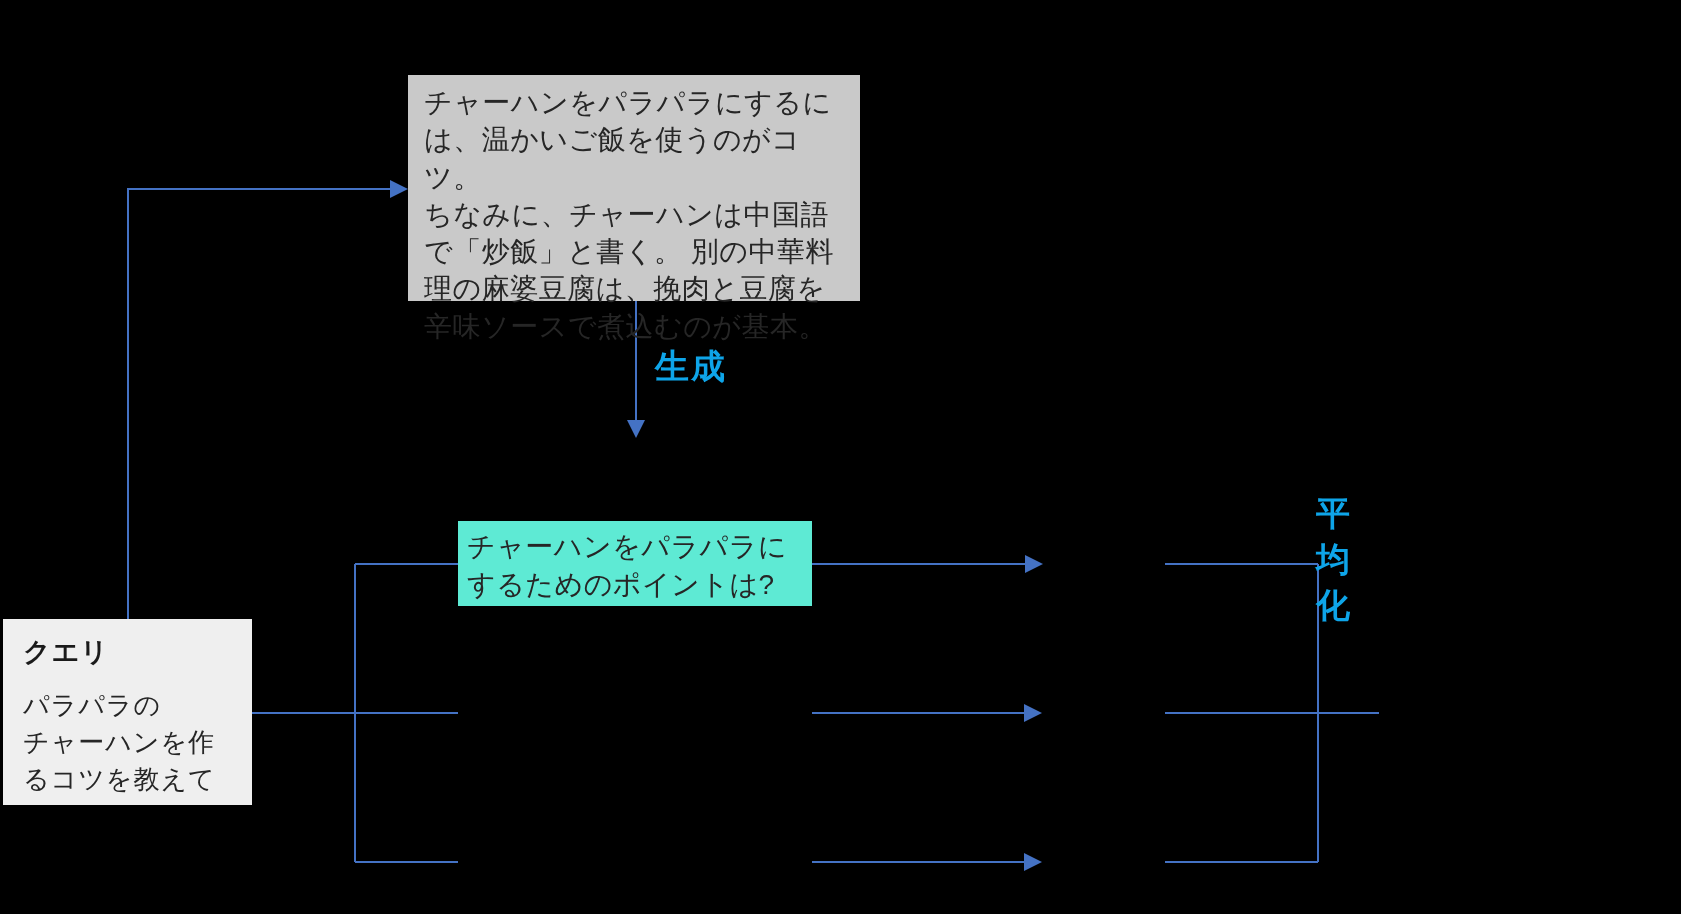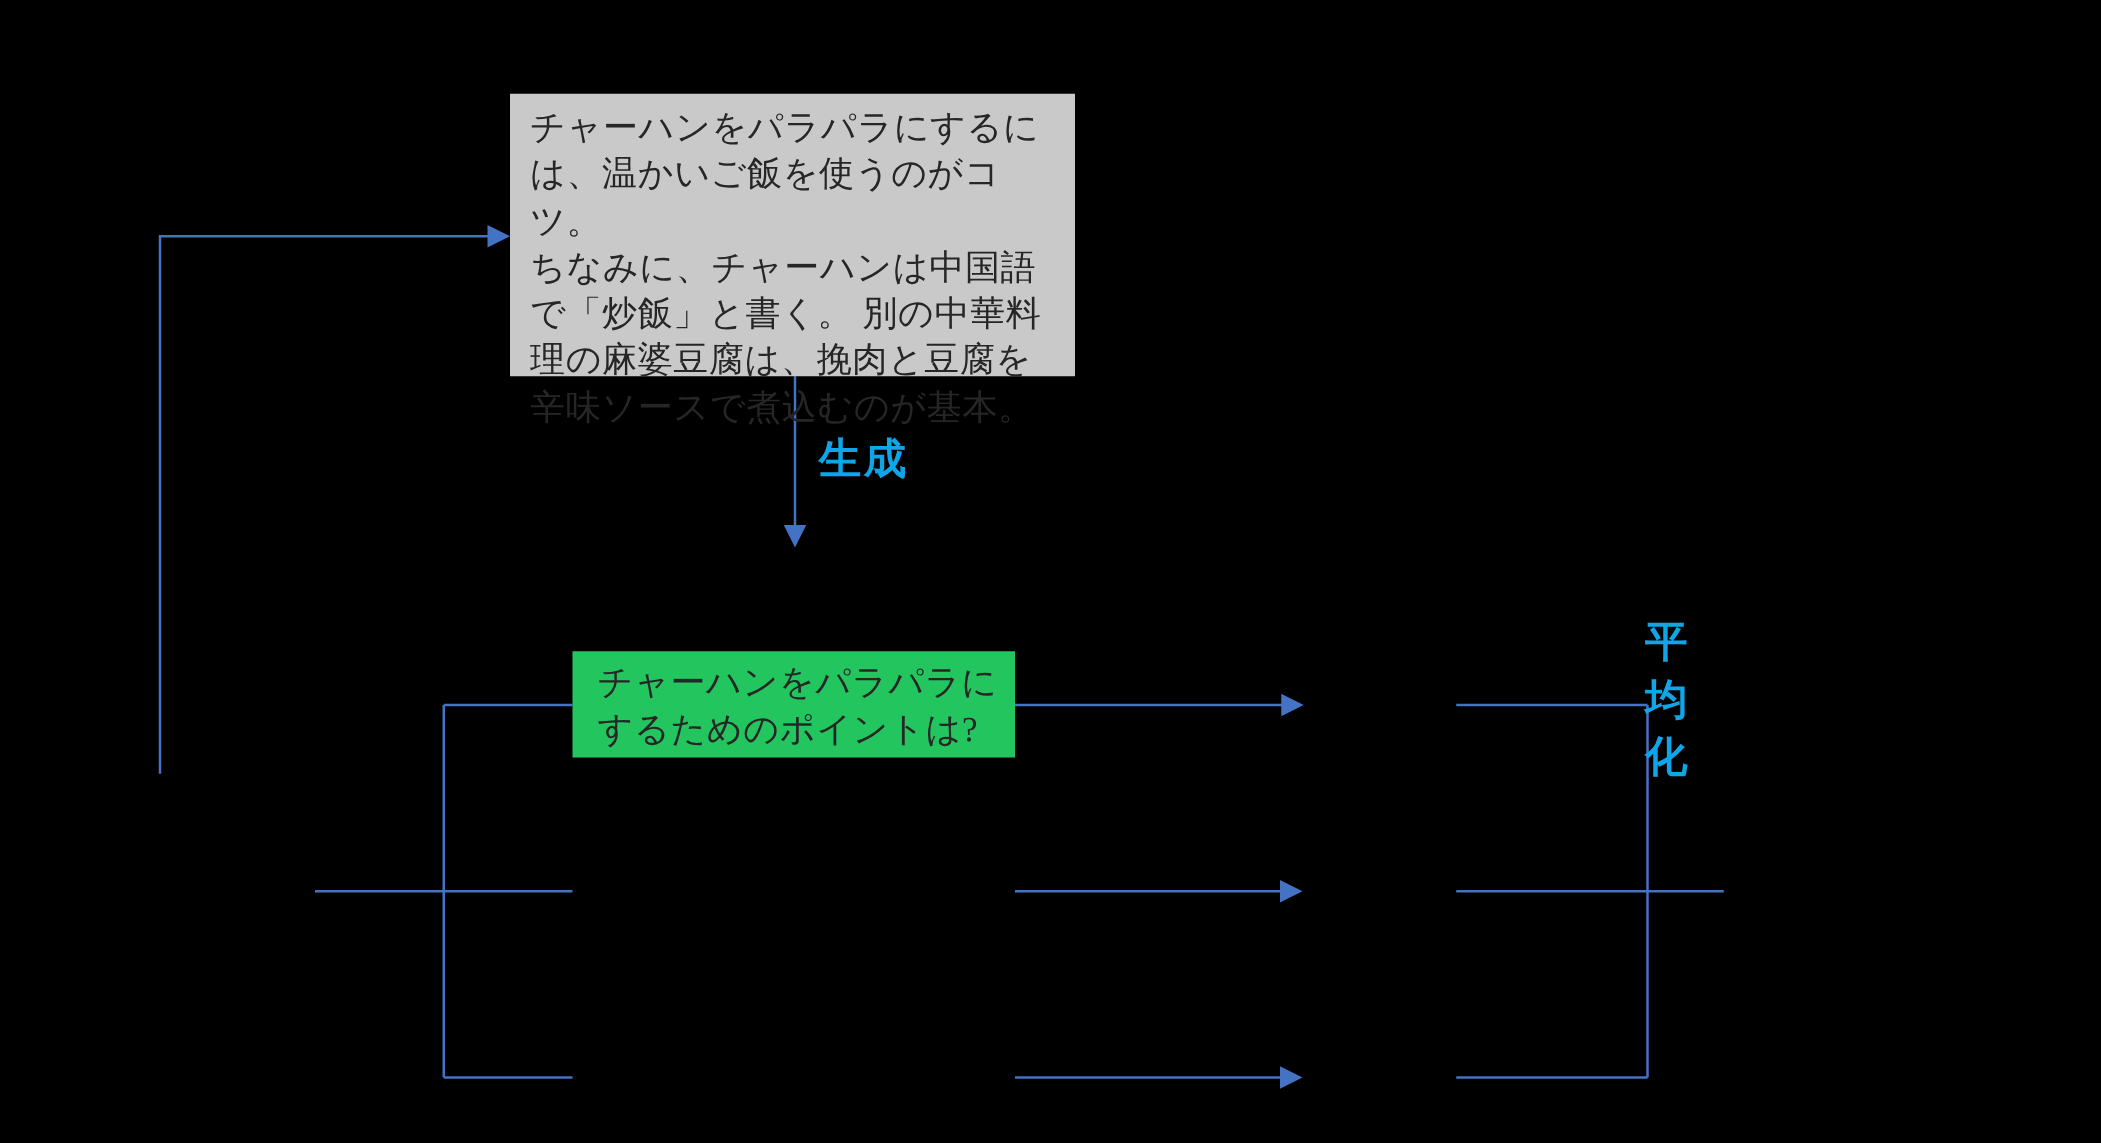--- a/index.html
+++ b/index.html
@@ -5,21 +5,21 @@
   html, body {
     margin: 0;
     padding: 0;
     background: #000000;
   }
   #canvas {
     position: relative;
     width: 1379px;
     height: 914px;
     background: #000000;
-    font-family: Liberation Serif, serif;
+    font-family: Liberation Sans, sans-serif;
     overflow: hidden;
   }
   .abs { position: absolute; box-sizing: border-box; }
   #connector-layer {
     position: absolute;
     left: 0; top: 0;
     width: 1681px; height: 914px;
   }
   .box-text { white-space: pre-line; }
 
@@ -48,25 +48,25 @@
   }
   .query-body {
     font-size: 26px;
     line-height: 37px;
     letter-spacing: 1px;
     color: #262626;
   }
   .question-box {
     left: 458px;
     width: 354px; height: 85px;
-    background: #22c55e;
+    background: #5eead4;
     color: #262626;
     font-size: 28px;
     line-height: 38px;
-    padding: 7px 4px 0 20px;
+    padding: 7px 4px 0 9px;
     letter-spacing: 0.5px;
   }
   .blue-label {
     color: #0ea5e9;
     font-weight: bold;
     font-size: 34px;
     letter-spacing: 2px;
   }
   #label-similarity {
     left: 850px; top: 466px;
@@ -119,20 +119,26 @@
 
   <div class="abs document-box box-text">チャーハンをパラパラにするに
 は、温かいご飯を使うのがコツ。
 ちなみに、チャーハンは中国語
 で「炒飯」と書く。 別の中華料
 理の麻婆豆腐は、挽肉と豆腐を
 辛味ソースで煮込むのが基本。</div>
 
   <div class="abs blue-label" id="label-generate">生成</div>
 
+  <div class="abs query-box">
+    <div class="query-title">クエリ</div>
+    <div class="query-body box-text">パラパラの
+チャーハンを作
+るコツを教えて</div>
+  </div>
 
   <div class="abs question-box box-text" style="top:521px;">チャーハンをパラパラに
 するためのポイントは?</div>
 
 
   <div class="abs blue-label" id="label-averaging">平均化</div>
 
 </div>
 
 </body></html>

